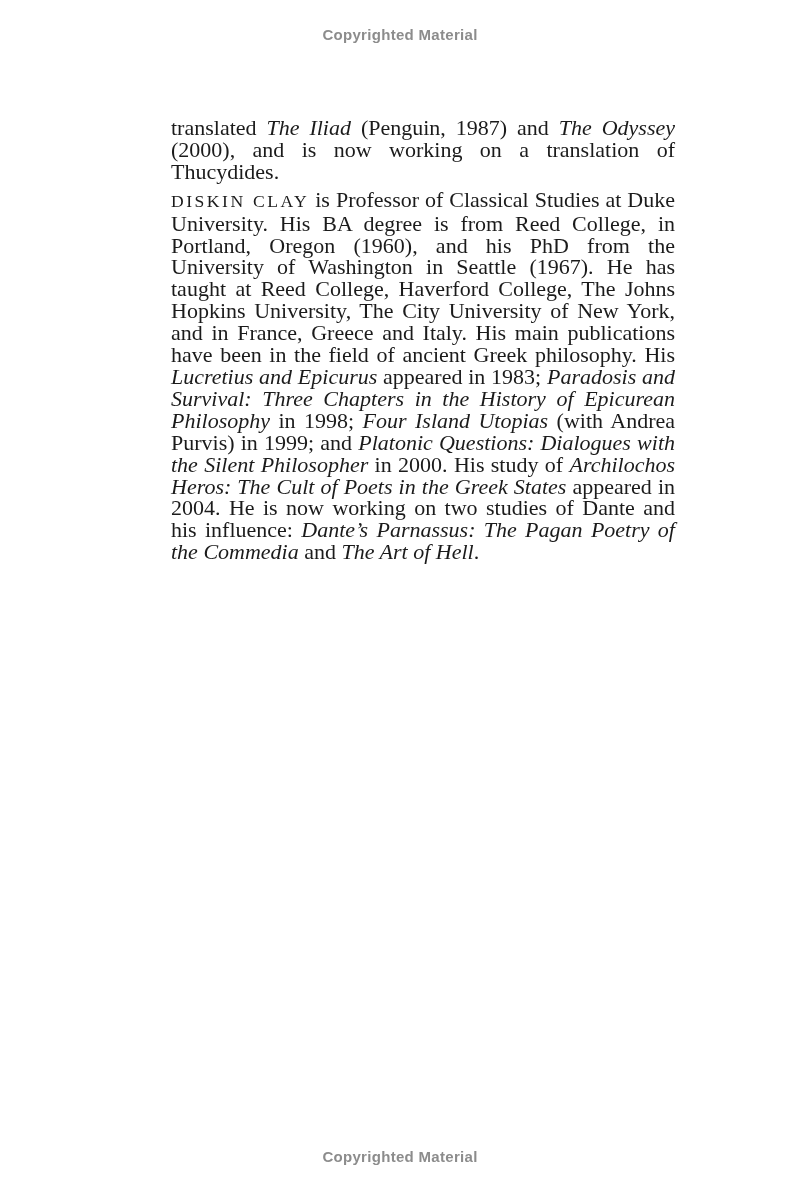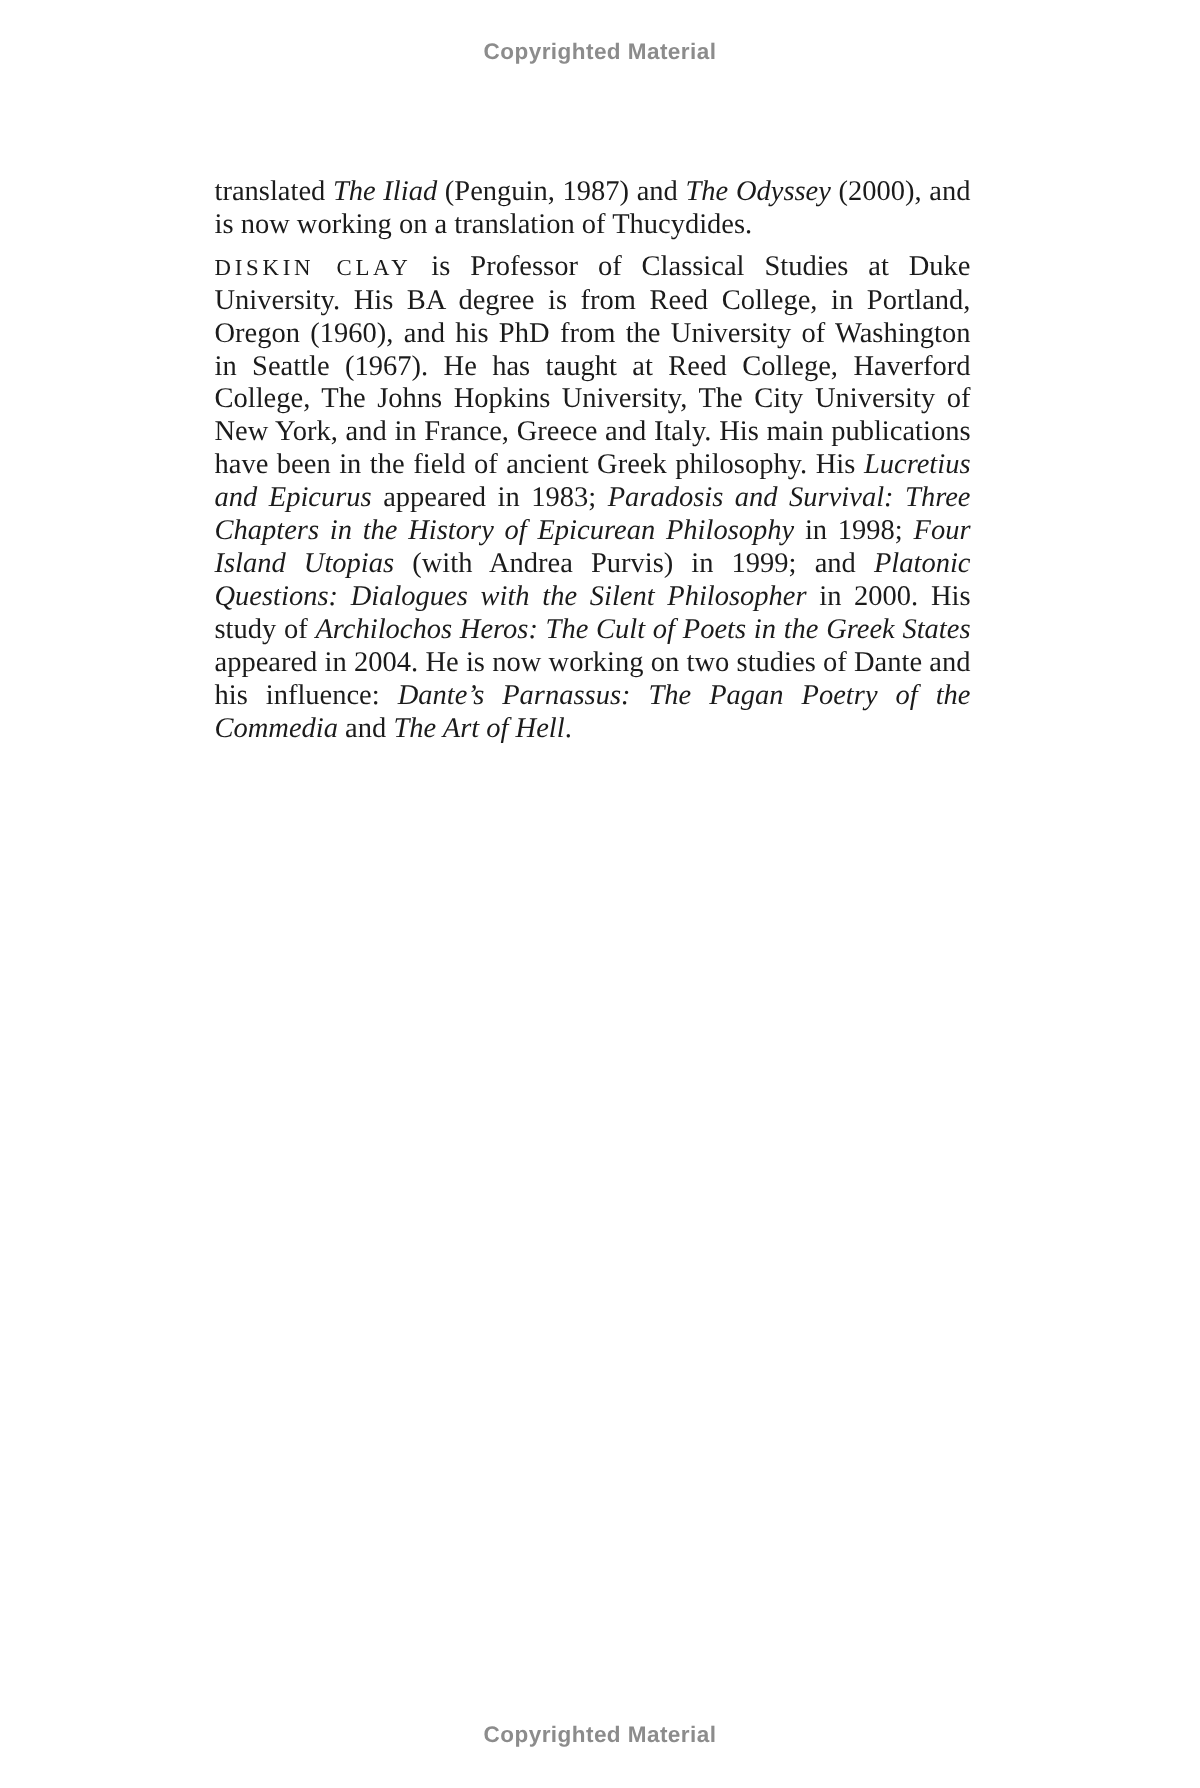--- a/index.html
+++ b/index.html
@@ -23,25 +23,25 @@
     font-family: "Liberation Sans", sans-serif;
     font-weight: 700;
     font-size: 15px;
     letter-spacing: 0.3px;
     color: var(--watermark-color, #8c8c8c);
   }
   .watermark-top { top: 26px; }
   .watermark-bottom { top: 1148px; }
   .text-block {
     position: absolute;
-    left: 143px;
+    left: 171px;
     top: 117px;
     width: 504px;
     color: var(--text-color, #1b1b1b);
-    font-size: 19px;
+    font-size: 22px;
     line-height: 21.9px;
   }
   .para {
     margin: 0;
     text-align: justify;
     hyphens: none;
   }
   .para-gap {
     margin-top: 6px;
   }

